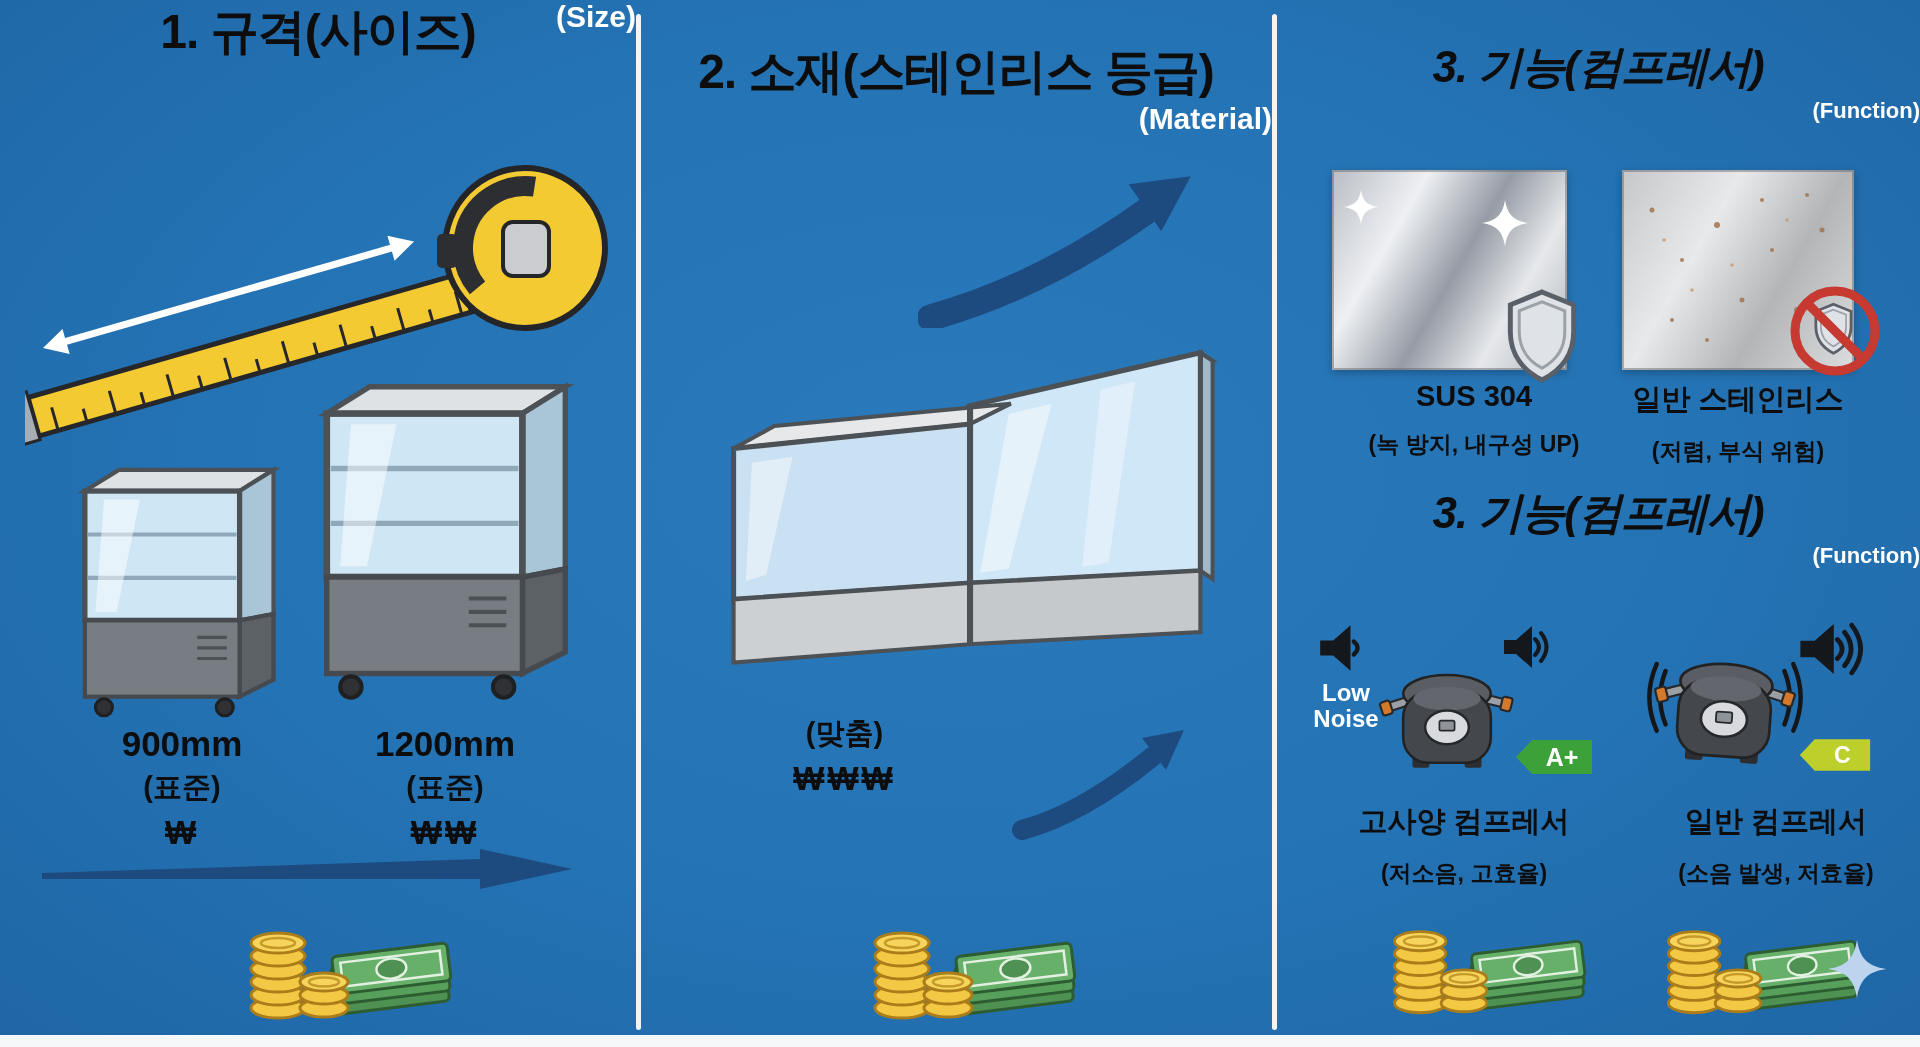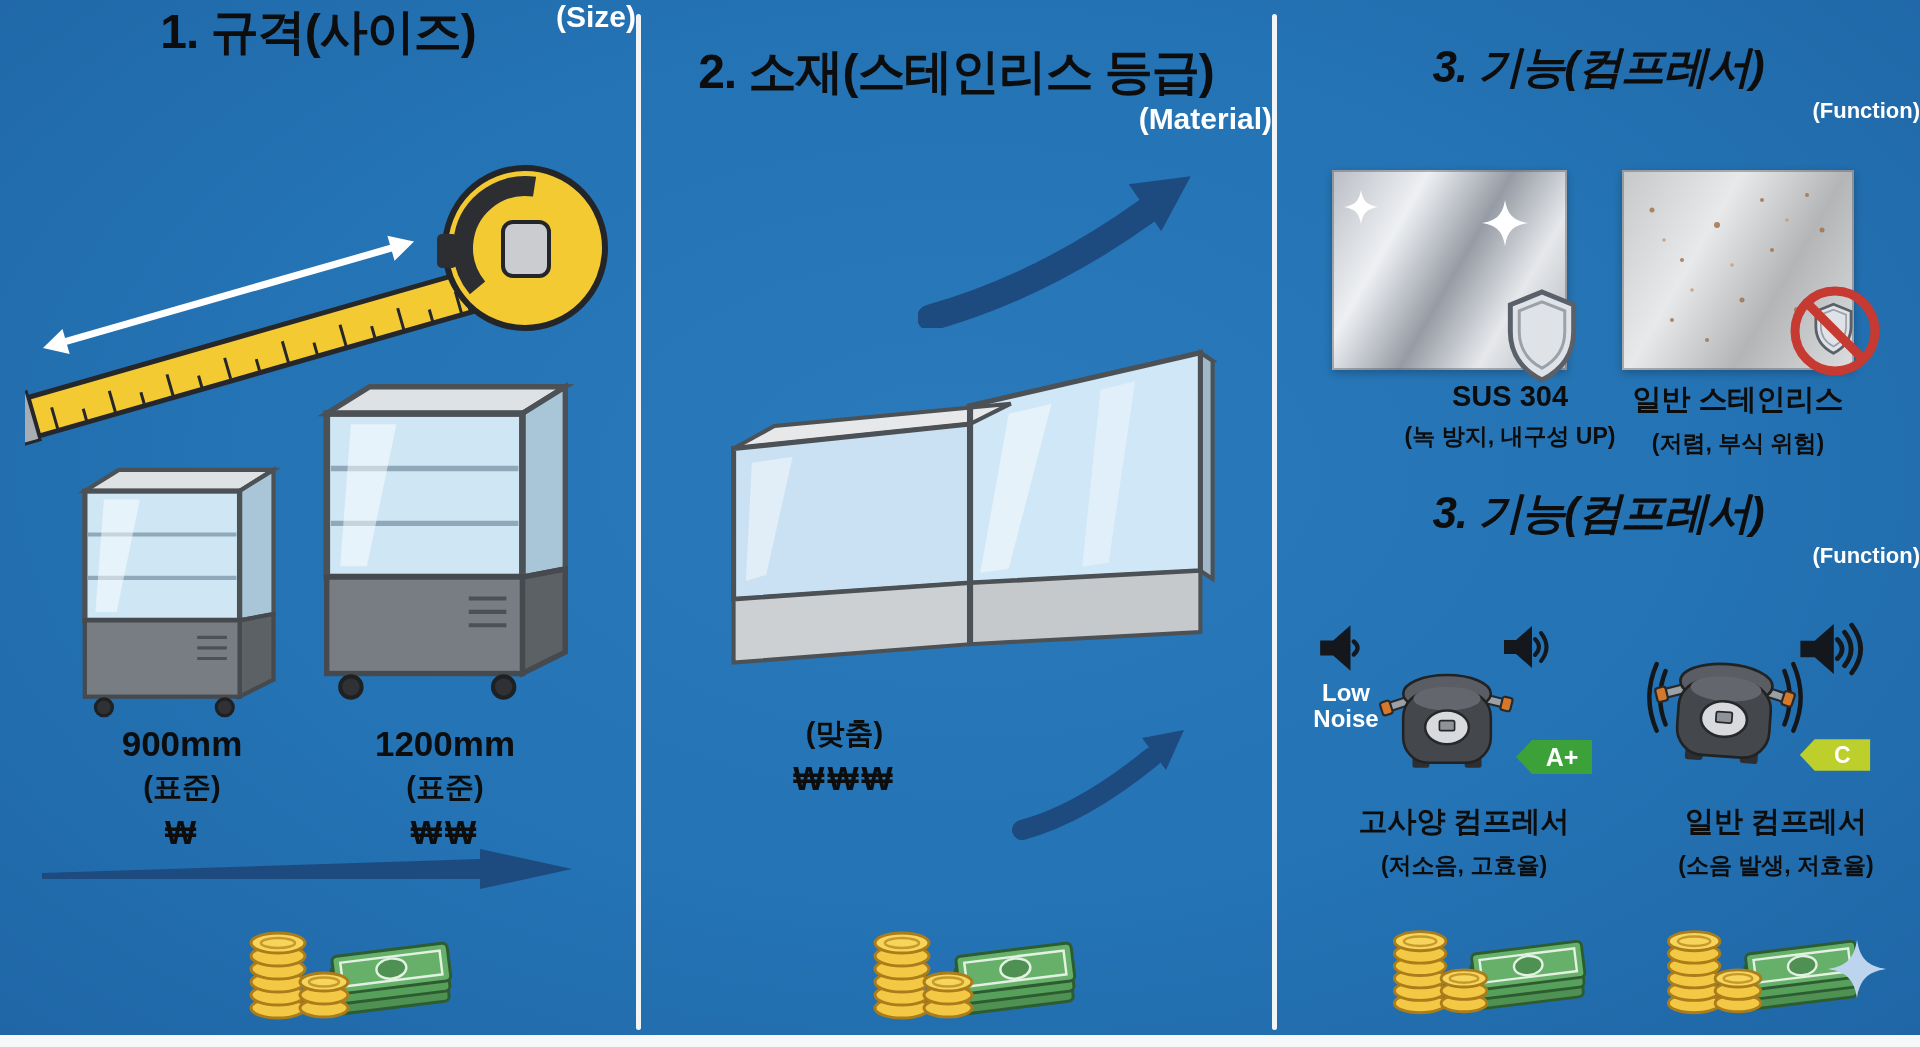--- a/index.html
+++ b/index.html
@@ -14,21 +14,21 @@
   .title{position:absolute; text-align:center; font-weight:800; font-size:48px; color:#0d0d0d; letter-spacing:-1px;}
   .title.small{font-size:44px;font-style:italic;}
   .subtitle{position:absolute; text-align:right; font-weight:700; font-size:30px; color:#ffffff;}
   .subtitle.small{font-size:22px;}
   .pblock{position:absolute; text-align:center; color:#0d0d0d;}
   .pblock .size{font-size:35px; font-weight:800;}
   .pblock .note{font-size:29px; font-weight:700; margin-top:4px;}
   .pblock .price{font-size:33px; font-weight:800; margin-top:6px; letter-spacing:3px;}
   .mblock{position:absolute; text-align:center; color:#0d0d0d;}
   .mblock .name{font-size:29px; font-weight:800;}
-  .mblock .note{font-size:23px; font-weight:800; margin-top:8px;}
+  .mblock .note{font-size:23px; font-weight:800; margin-top:16px;}
   .lownoise{position:absolute; color:#ffffff; font-weight:800; font-size:24px; line-height:1.08; white-space:pre-line; text-align:center;}
   .metal{position:absolute; box-shadow: inset 0 0 0 2px rgba(90,95,102,.45), 0 3px 8px rgba(0,0,0,.25);}
   .metal-good{background:linear-gradient(120deg,#b9bdc4 0%,#eef0f3 28%,#969ca5 52%,#e6e8eb 74%,#aeb3ba 100%);}
   .metal-plain{background:linear-gradient(120deg,#c6c7c9 0%,#e8e9ea 35%,#b3b5b7 65%,#dcdddf 100%);}
   svg{display:block;}
 </style>
 </head>
 <body>
 
 <div class="canvas">
@@ -229,21 +229,21 @@
     </svg>
   </div>
   <svg class="abs" style="left:1788px;top:282px" width="95" height="98" viewBox="0 0 95 98">
     <g transform="translate(24,20) scale(0.55)">
         <use href="#shield-art"></use>
       </g>
     <circle cx="47" cy="49" r="40" fill="none" stroke="#c63a31" stroke-width="9"></circle>
     <line x1="19" y1="21" x2="75" y2="77" stroke="#c63a31" stroke-width="9" stroke-linecap="round"></line>
   </svg>
 
-  <div class="mblock" style="left:1380px;top:380px;width:260px">
+  <div class="mblock" style="left:1344px;top:380px;width:260px">
     <div class="name">SUS 304</div>
     <div class="note">(녹 방지, 내구성 UP)</div>
   </div>
   <div class="mblock" style="left:1608px;top:380px;width:260px">
     <div class="name">일반 스테인리스</div>
     <div class="note">(저렴, 부식 위험)</div>
   </div>
 
   <div class="title small" style="left:1276px;top:484px;width:644px">3. 기능(컴프레서)</div>
   <div class="subtitle small" style="left:1276px;top:543px;width:644px">(Function)</div>

